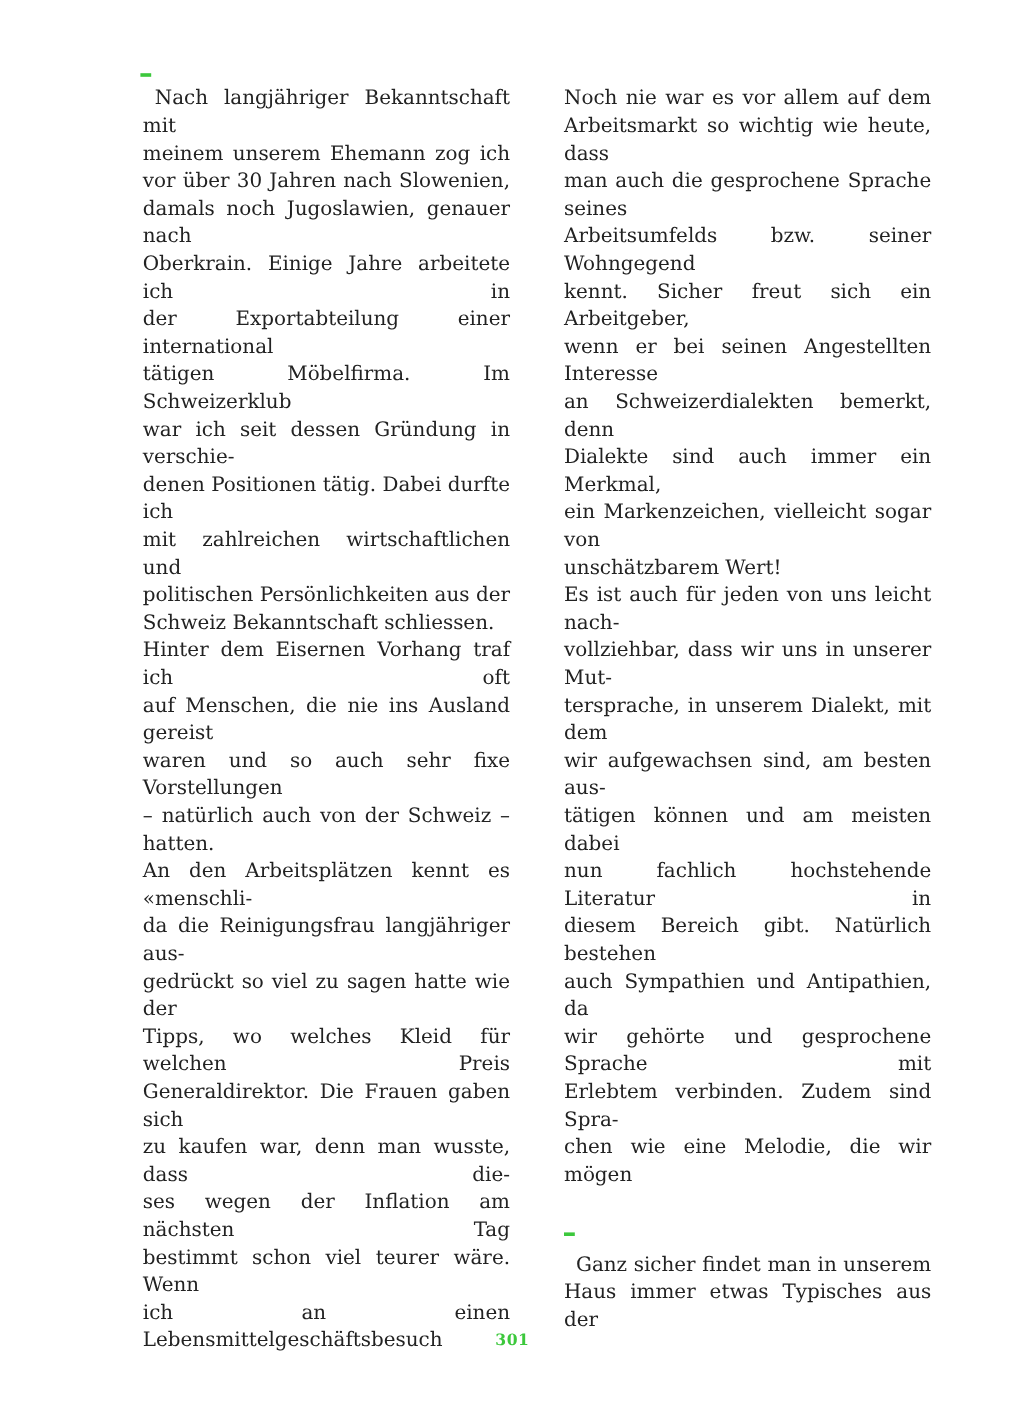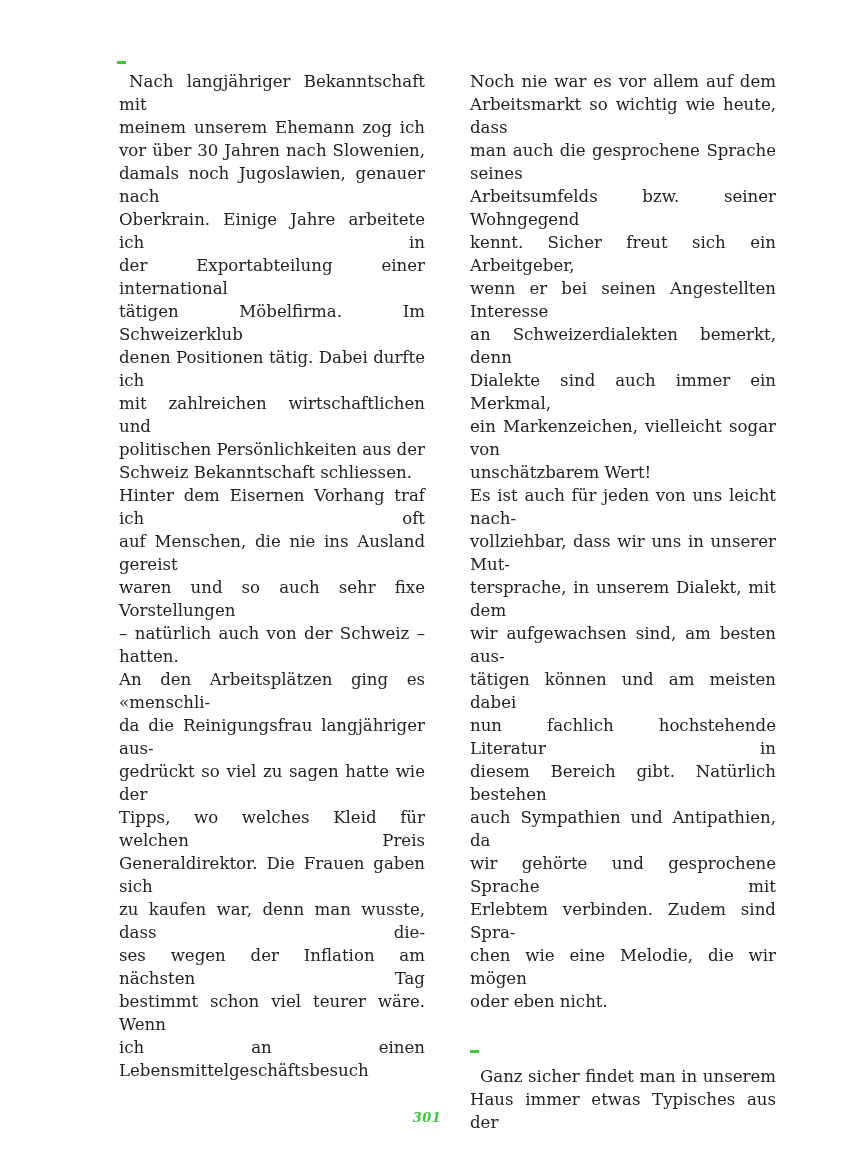--- a/index.html
+++ b/index.html
@@ -7,49 +7,50 @@
   .page { position: absolute; left: 0; top: 0; width: 684px; height: 1170px; background: #fff; }
   .col { position: absolute; width: 306px; font-family: "DejaVu Serif", "Liberation Serif", serif;
          font-size: 16.6px; line-height: 23px; color: #222; text-align: justify; hyphens: manual; }
   .col-left { left: 119px; top: 70px; }
   .col-right { left: 470px; top: 70px; }
   .section { margin: 0; }
   .dash { display: block; width: 9px; height: 3px; background: #3cc83c; margin: 0 0 12px 0; }
   .gap { height: 37px; }
   .dash-top { position: absolute; left: 117px; top: 61px; width: 9px; height: 3px; background: #3cc83c; }
   .pagenum { position: absolute; left: 0; width: 854px; top: 1110px; text-align: center;
-             font-family: "DejaVu Serif", "Liberation Serif", serif; font-size: 13px; font-weight: bold; color: #3cc83c; letter-spacing: 0.5px; font-style: italic; }
+             font-family: "DejaVu Serif", "Liberation Serif", serif; font-size: 13px; font-weight: bold; color: #3cc83c; letter-spacing: 0.5px; }
   .lines span { display: block; text-align: justify; text-align-last: justify; }
   .lines span.last { text-align-last: left; }
   .lines span.first { text-indent: 10px; }
 </style>
 </head>
 <body>
 
 <div class="page">
   <div class="dash-top"></div>
 
   <div class="col col-left lines" id="col-left">
       <div class="section">
         <span class="first">Nach langjähriger Bekanntschaft mit</span>
         <span>meinem unserem Ehemann zog ich</span>
         <span>vor über 30 Jahren nach Slowenien,</span>
         <span>damals noch Jugoslawien, genauer nach</span>
         <span>Oberkrain. Einige Jahre arbeitete ich in</span>
         <span>der Exportabteilung einer international</span>
         <span>tätigen Möbelfirma. Im Schweizerklub</span>
+        <span>war ich seit dessen Gründung in verschie-</span>
         <span>denen Positionen tätig. Dabei durfte ich</span>
         <span>mit zahlreichen wirtschaftlichen und</span>
         <span>politischen Persönlichkeiten aus der</span>
         <span class="last">Schweiz Bekanntschaft schliessen.</span>
         <span>Hinter dem Eisernen Vorhang traf ich oft</span>
         <span>auf Menschen, die nie ins Ausland gereist</span>
         <span>waren und so auch sehr fixe Vorstellungen</span>
         <span>– natürlich auch von der Schweiz – hatten.</span>
-        <span>An den Arbeitsplätzen ging es «menschli-</span>
+        <span>An den Arbeitsplätzen kennt es «menschli-</span>
         <span>da die Reinigungsfrau langjähriger aus-</span>
         <span>gedrückt so viel zu sagen hatte wie der</span>
         <span>Tipps, wo welches Kleid für welchen Preis</span>
         <span>Generaldirektor. Die Frauen gaben sich</span>
         <span>zu kaufen war, denn man wusste, dass die-</span>
         <span>ses wegen der Inflation am nächsten Tag</span>
         <span>bestimmt schon viel teurer wäre. Wenn</span>
         <span>ich an einen Lebensmittelgeschäftsbesuch</span>
       </div>
     </div>
@@ -69,21 +70,20 @@
         <span>vollziehbar, dass wir uns in unserer Mut-</span>
         <span>tersprache, in unserem Dialekt, mit dem</span>
         <span>wir aufgewachsen sind, am besten aus-</span>
         <span>tätigen können und am meisten dabei</span>
         <span>nun fachlich hochstehende Literatur in</span>
         <span>diesem Bereich gibt. Natürlich bestehen</span>
         <span>auch Sympathien und Antipathien, da</span>
         <span>wir gehörte und gesprochene Sprache mit</span>
         <span>Erlebtem verbinden. Zudem sind Spra-</span>
         <span>chen wie eine Melodie, die wir mögen</span>
-        <span class="last">oder eben nicht.</span>
       </div>
       <div class="gap"></div>
       <div class="section">
         <span class="dash"></span>
         <span class="first">Ganz sicher findet man in unserem</span>
         <span>Haus immer etwas Typisches aus der</span>
       </div>
     </div>
 
   <div class="pagenum">301</div>

